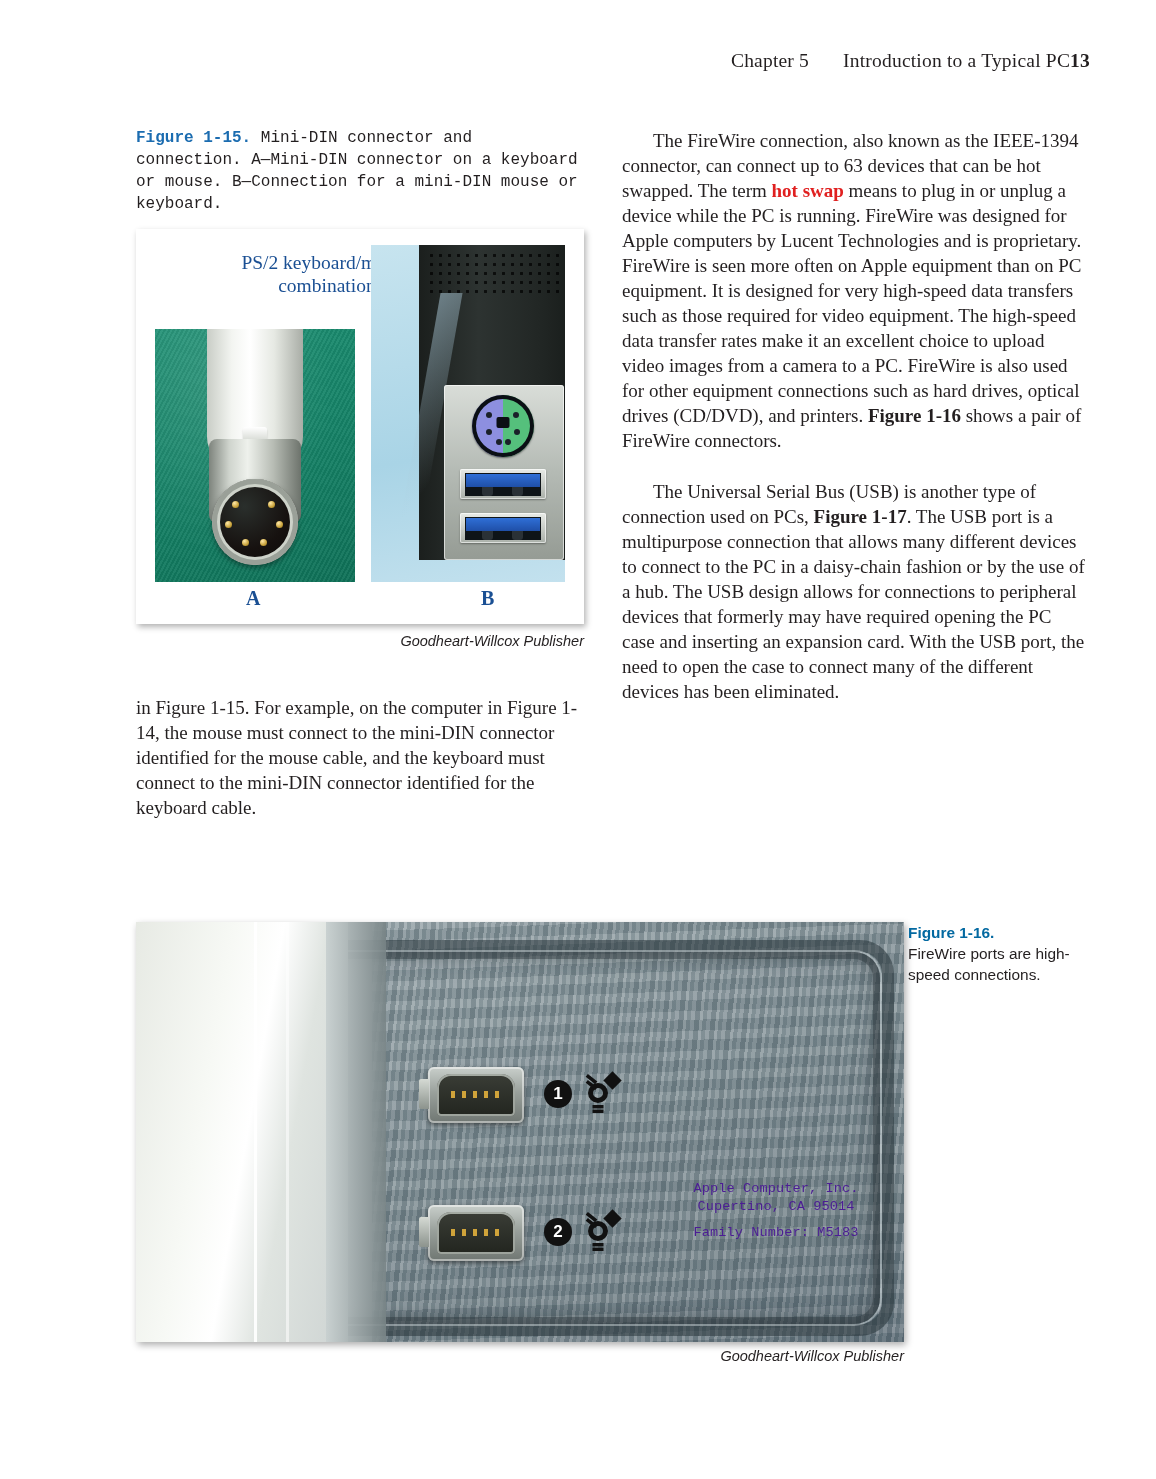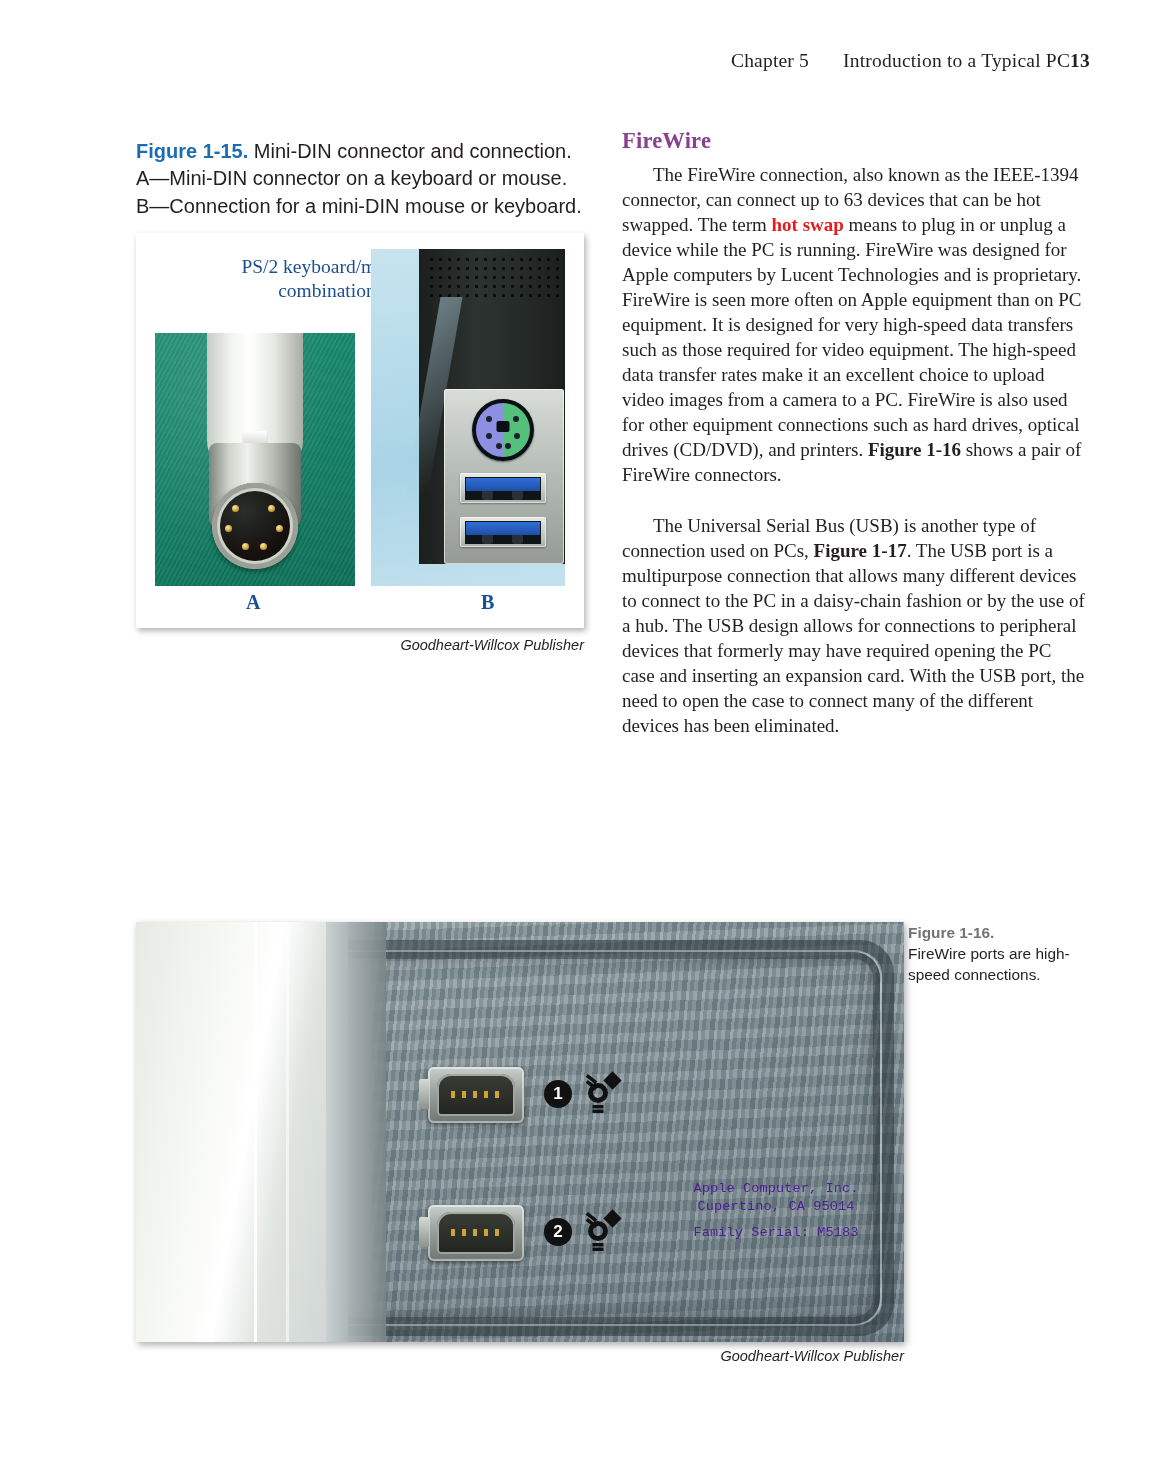--- a/index.html
+++ b/index.html
@@ -45,25 +45,24 @@
   }
   .col-right {
     position: absolute;
     left: 622px;
     top: 128px;
     width: 464px;
   }
 
   
   .fig-caption {
-    font-family: Liberation Sans, sans-serif;
-    font-size: 20px;
+    font-family: Liberation Mono, monospace;
+    font-size: 16px;
     line-height: 1.37;
     color: #231f20;
-    margin-top: 10px;
   }
   .fig-caption .fig-num {
     color: #1b6cb0;
     font-weight: bold;
   }
 
   
   .fig15-box {
     position: relative;
     margin-top: 13px;
@@ -381,21 +380,21 @@
   .fig16-caption {
     position: absolute;
     left: 908px;
     top: 922px;
     width: 180px;
     font-family: "Liberation Sans", sans-serif;
     font-size: 15.4px;
     line-height: 1.37;
     color: #231f20;
   }
-  .fig16-caption .fig-num { color: #737373; font-weight: bold; display: block; }
+  .fig16-caption .fig-num { color: #0369a1; font-weight: bold; display: block; }
 
   .credit-bottom {
     position: absolute;
     left: 136px;
     top: 1348px;
     width: 768px;
     text-align: right;
     font-family: "Liberation Sans", sans-serif;
     font-style: italic;
     font-size: 14.5px;
@@ -476,25 +475,27 @@
         </div>
       </div>
     </div>
 
     <div class="ab-label" style="left:110px; top:358px;">A</div>
     <div class="ab-label" style="left:345px; top:358px;">B</div>
   </div>
 
   <div class="credit">Goodheart-Willcox Publisher</div>
 
+  <div class="left-body">
+    <p class="body-text para">in Figure 1-15. For example, on the computer in Figure 1-14, the mouse must connect to the mini-DIN connector identified for the mouse cable, and the keyboard must connect to the mini-DIN connector identified for the keyboard cable.</p>
+  </div>
 </div>
 
 <div class="col-right">
 
-  <h2 class="section-head">FireWire</h2>
 
   <p class="body-text para"><span class="indent"></span><span>The FireWire connection, also known as the IEEE-1394 connector, can connect up to 63 devices that can be hot swapped. The term </span><span class="kw-red">hot swap</span><span> means to plug in or unplug a device while the PC is running. FireWire was designed for Apple computers by Lucent Technologies and is proprietary. FireWire is seen more often on Apple equipment than on PC equipment. It is designed for very high-speed data transfers such as those required for video equipment. The high-speed data transfer rates make it an excellent choice to upload video images from a camera to a PC. FireWire is also used for other equipment connections such as hard drives, optical drives (CD/DVD), and printers. </span><span class="kw-bold">Figure 1-16</span><span> shows a pair of FireWire connectors.</span></p>
 
   <div class="gap-after-para"></div>
 
 
   <p class="body-text para"><span class="indent"></span><span>The Universal Serial Bus (USB) is another type of connection used on PCs, </span><span class="kw-bold">Figure 1-17</span><span>. The USB port is a multipurpose connection that allows many different devices to connect to the PC in a daisy-chain fashion or by the use of a hub. The USB design allows for connections to peripheral devices that formerly may have required opening the PC case and inserting an expansion card. With the USB port, the need to open the case to connect many of the different devices has been eliminated.</span></p>
 </div>
 
 <div class="fig16-photo">
@@ -539,21 +540,21 @@
     <rect x="7.5" y="13" width="12" height="3.6" fill="#111" transform="rotate(38 13 15)"></rect>
     <rect x="28" y="4" width="13" height="13" fill="#111" transform="rotate(45 34.5 10.5)"></rect>
   </svg>
 
   <div class="apple-label" style="left:530px; top:258px; width:220px;">
     <div class="blk">
       <div>Apple Computer, Inc.</div>
       <div>Cupertino, CA 95014</div>
     </div>
     <div class="blk">
-      <div>Family Serial: M5183</div>
+      <div>Family Number: M5183</div>
     </div>
   </div>
 </div>
 
 <div class="fig16-caption">
   <span class="fig-num">Figure 1-16.</span>
   <span>FireWire ports are high-speed connections.</span>
 </div>
 
 <div class="credit-bottom">Goodheart-Willcox Publisher</div>

